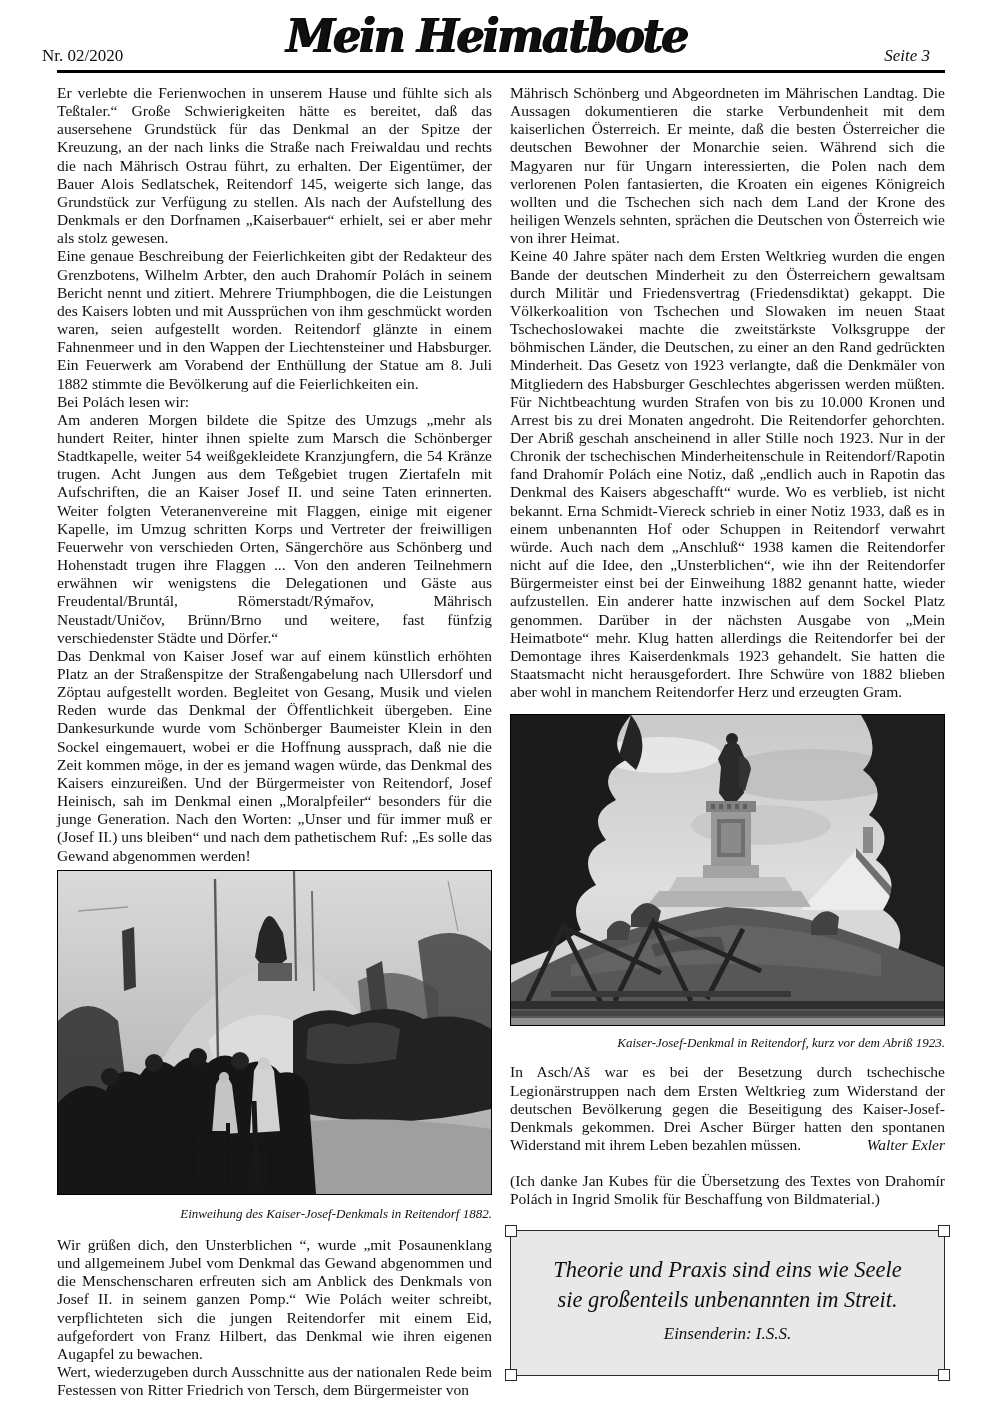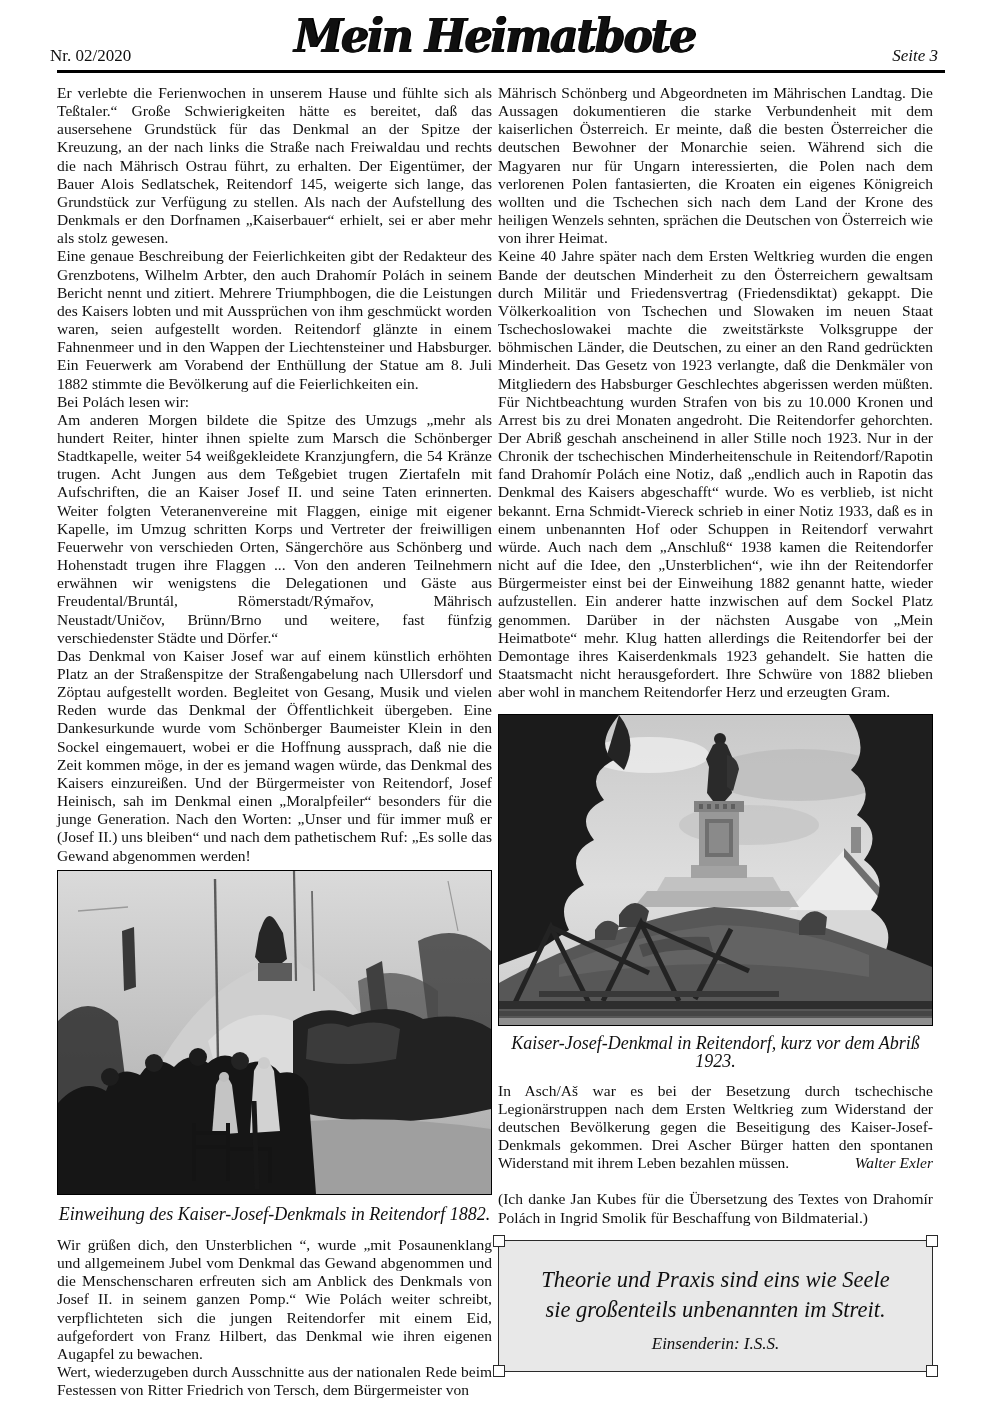--- a/index.html
+++ b/index.html
@@ -1,44 +1,44 @@
 <!DOCTYPE html>
 <html><head>
 <meta charset="utf-8">
 <style>
   html,body{margin:0;padding:0;background:#ffffff;}
   .page{position:relative;width:1000px;height:1412px;background:#ffffff;
         font-family:"Liberation Serif", serif;color:#101010;overflow:hidden;}
   
-  .header{position:absolute;top:8px;left:50px;width:888px;height:62px;}
+  .header{position:absolute;top:8px;left:42px;width:888px;height:62px;}
   .issue{position:absolute;left:0;bottom:4px;font-size:17px;}
   .pagenum{position:absolute;right:0;bottom:4px;font-size:17px;font-style:italic;}
   .masthead{position:absolute;left:0;right:0;top:2px;text-align:center;
             font-family:"DejaVu Serif", serif;font-weight:bold;font-style:italic;
             font-size:44px;letter-spacing:-2px;
             text-shadow:1.6px 0 0 #000, .8px .4px 0 #000;
             transform:scaleY(1.04);}
   .rule{position:absolute;top:70px;left:57px;width:888px;border-top:3px solid #000;}
 
   
-  .columns{position:absolute;left:57px;top:84px;width:888px;display:flex;gap:6px;}
+  .columns{position:absolute;left:57px;top:84px;width:888px;display:flex;gap:18px;}
   .col{width:435px;font-size:15.5px;line-height:18.15px;text-align:justify;}
   .col p{margin:0;}
   .photo-frame{border:1px solid #000;display:block;background:#bbb;}
-  .caption{font-style:italic;text-align:center;font-size:18px;}
+  .caption{font-style:italic;text-align:right;font-size:13px;}
   .cap-left{margin:10px 0 13px 0;}
   .cap-right{margin:8px 0 11px 0;}
   .photo-left{margin-top:5px;}
   .photo-right{margin-top:13px;}
   .sig{float:right;font-style:italic;}
   .ack{margin-top:18px !important;}
 
   
-  .quote-box{position:relative;margin-top:13px;background:#e8e8e8;
-             border:1.5px solid #2a2a2a;padding:24px 26px 18px 26px;text-align:center;}
+  .quote-box{position:relative;margin-top:21px;background:#e8e8e8;
+             border:1.5px solid #2a2a2a;padding:24px 26px 32px 26px;text-align:center;}
   .quote-line{font-style:italic;font-size:22.5px;line-height:30px;font-weight:500;}
   .quote-attr{font-style:italic;font-size:17px;margin-top:10px;}
   .corner{position:absolute;width:10px;height:10px;background:#ffffff;
           border:1.5px solid #2a2a2a;}
   .c-tl{left:-6px;top:-6px;} .c-tr{right:-6px;top:-6px;}
   .c-bl{left:-6px;bottom:-6px;} .c-br{right:-6px;bottom:-6px;}
 </style>
 </head>
 <body>
 

